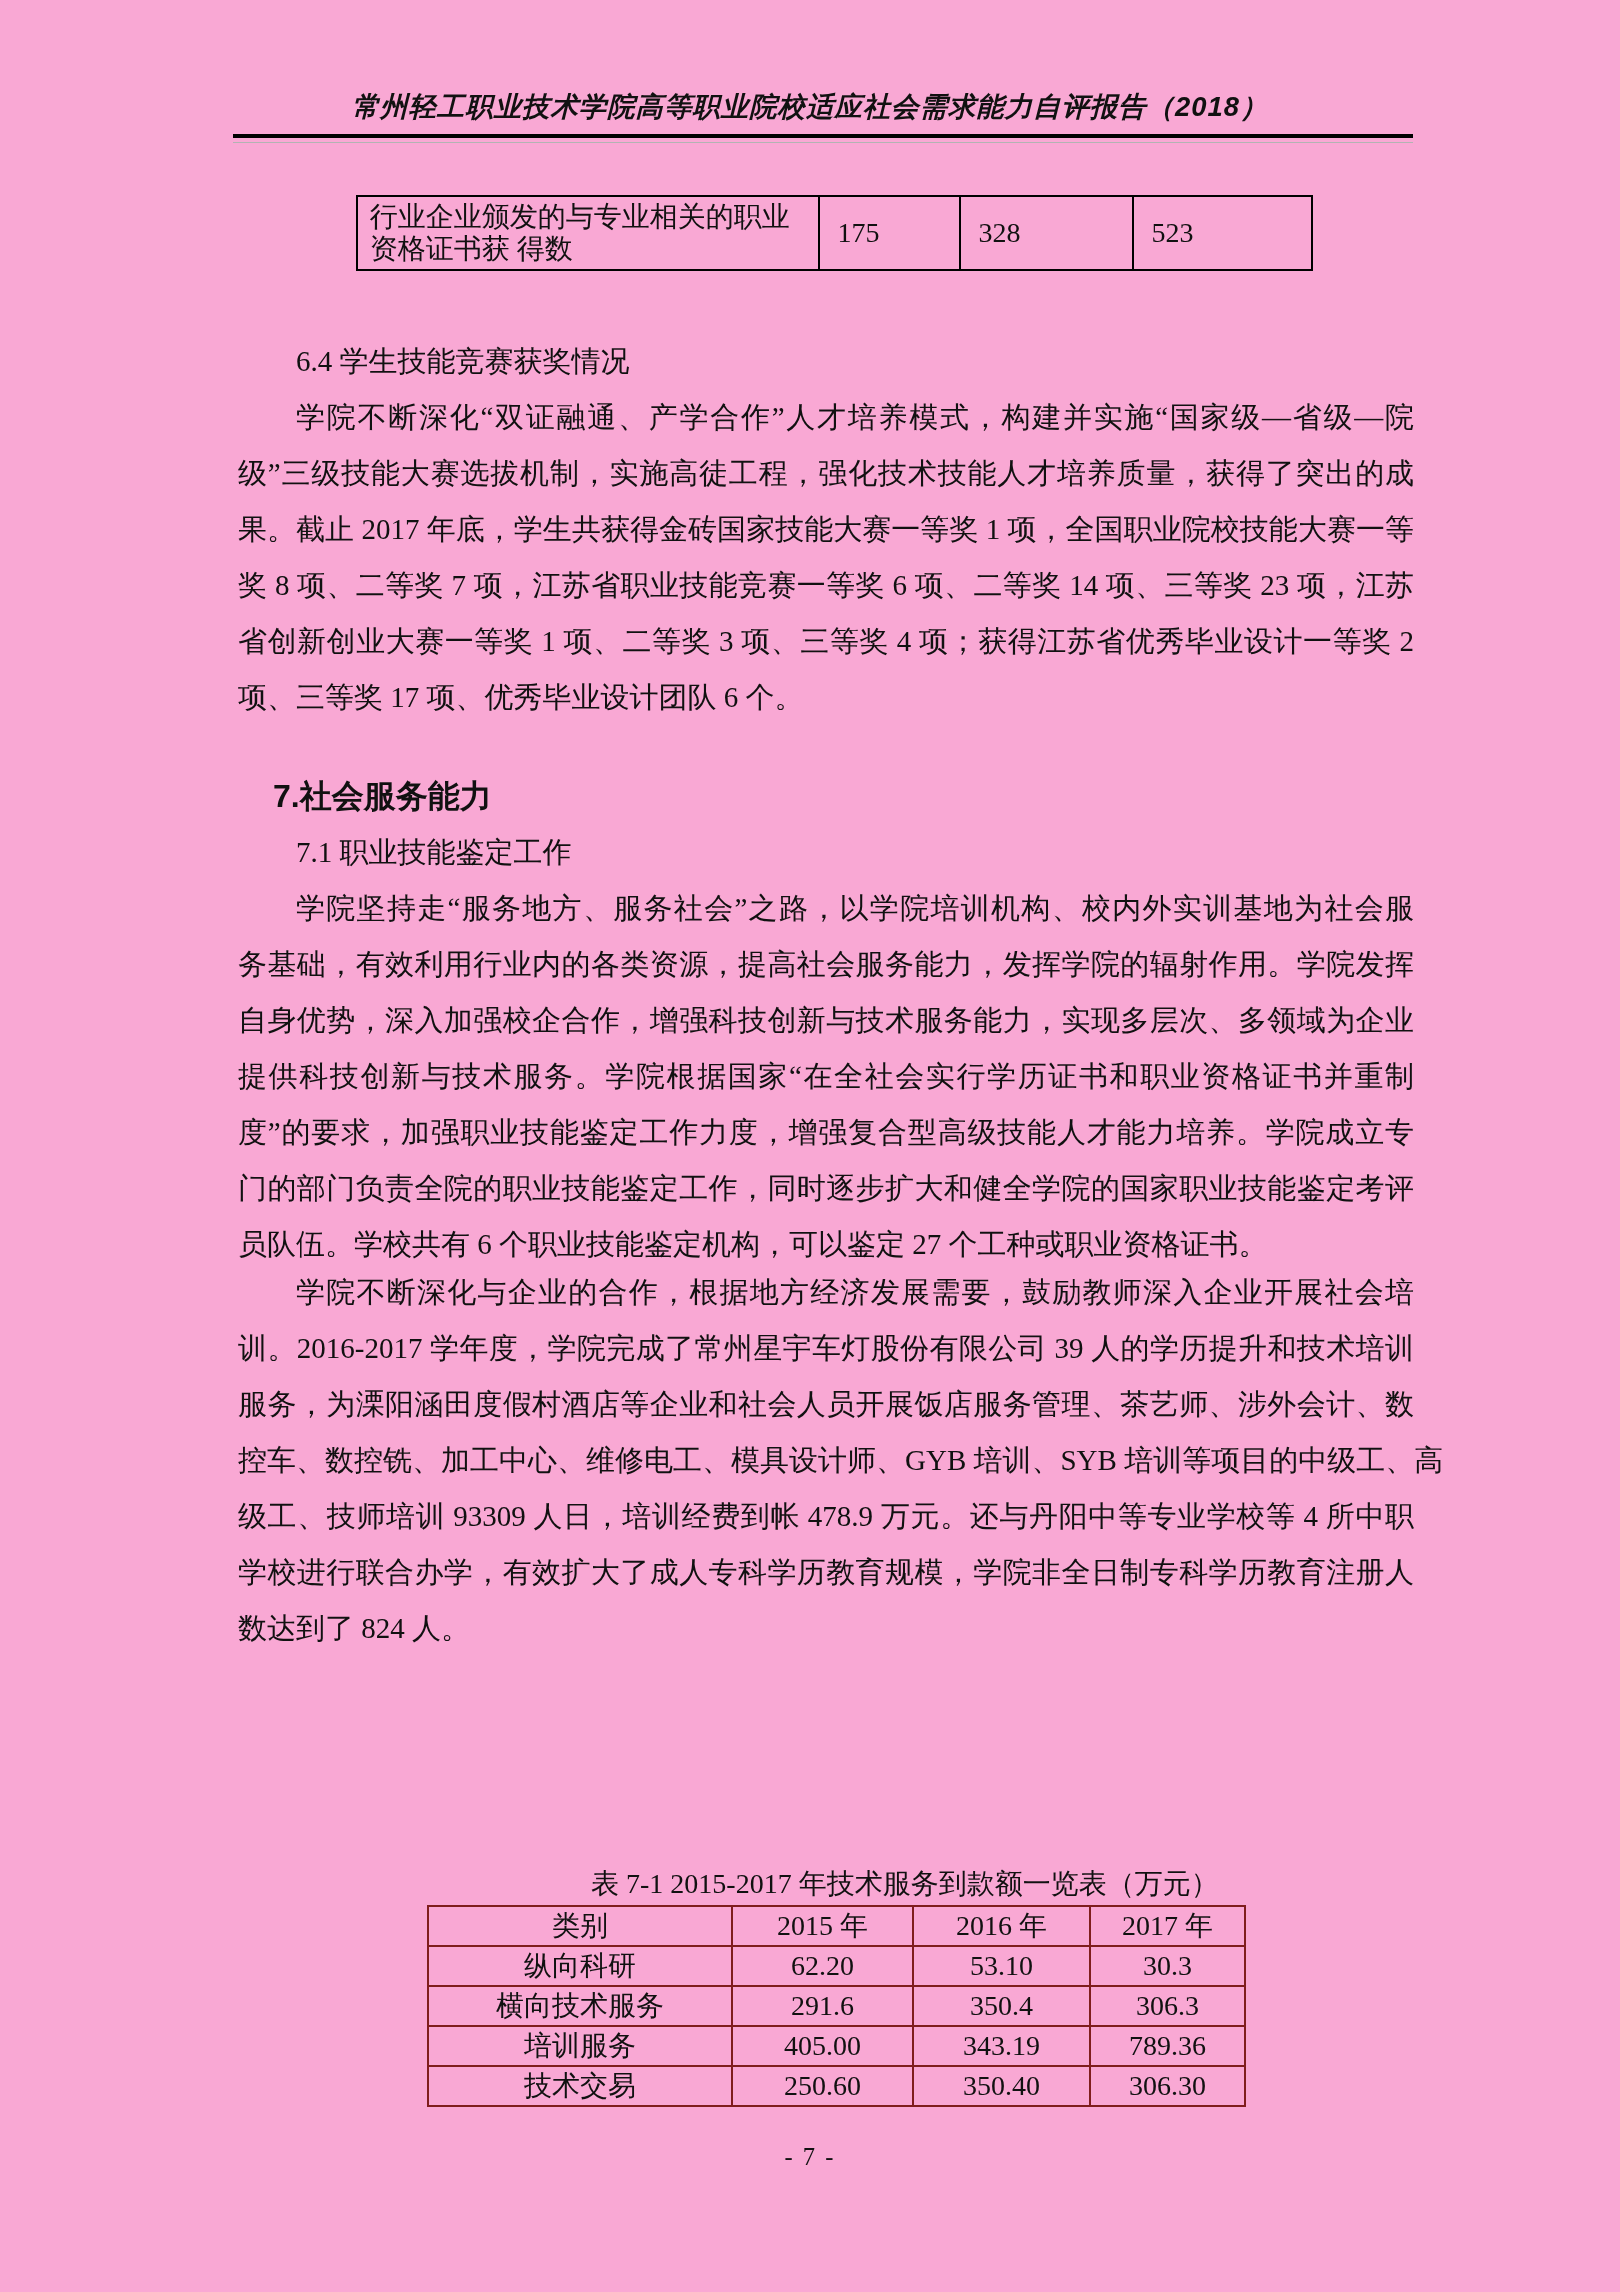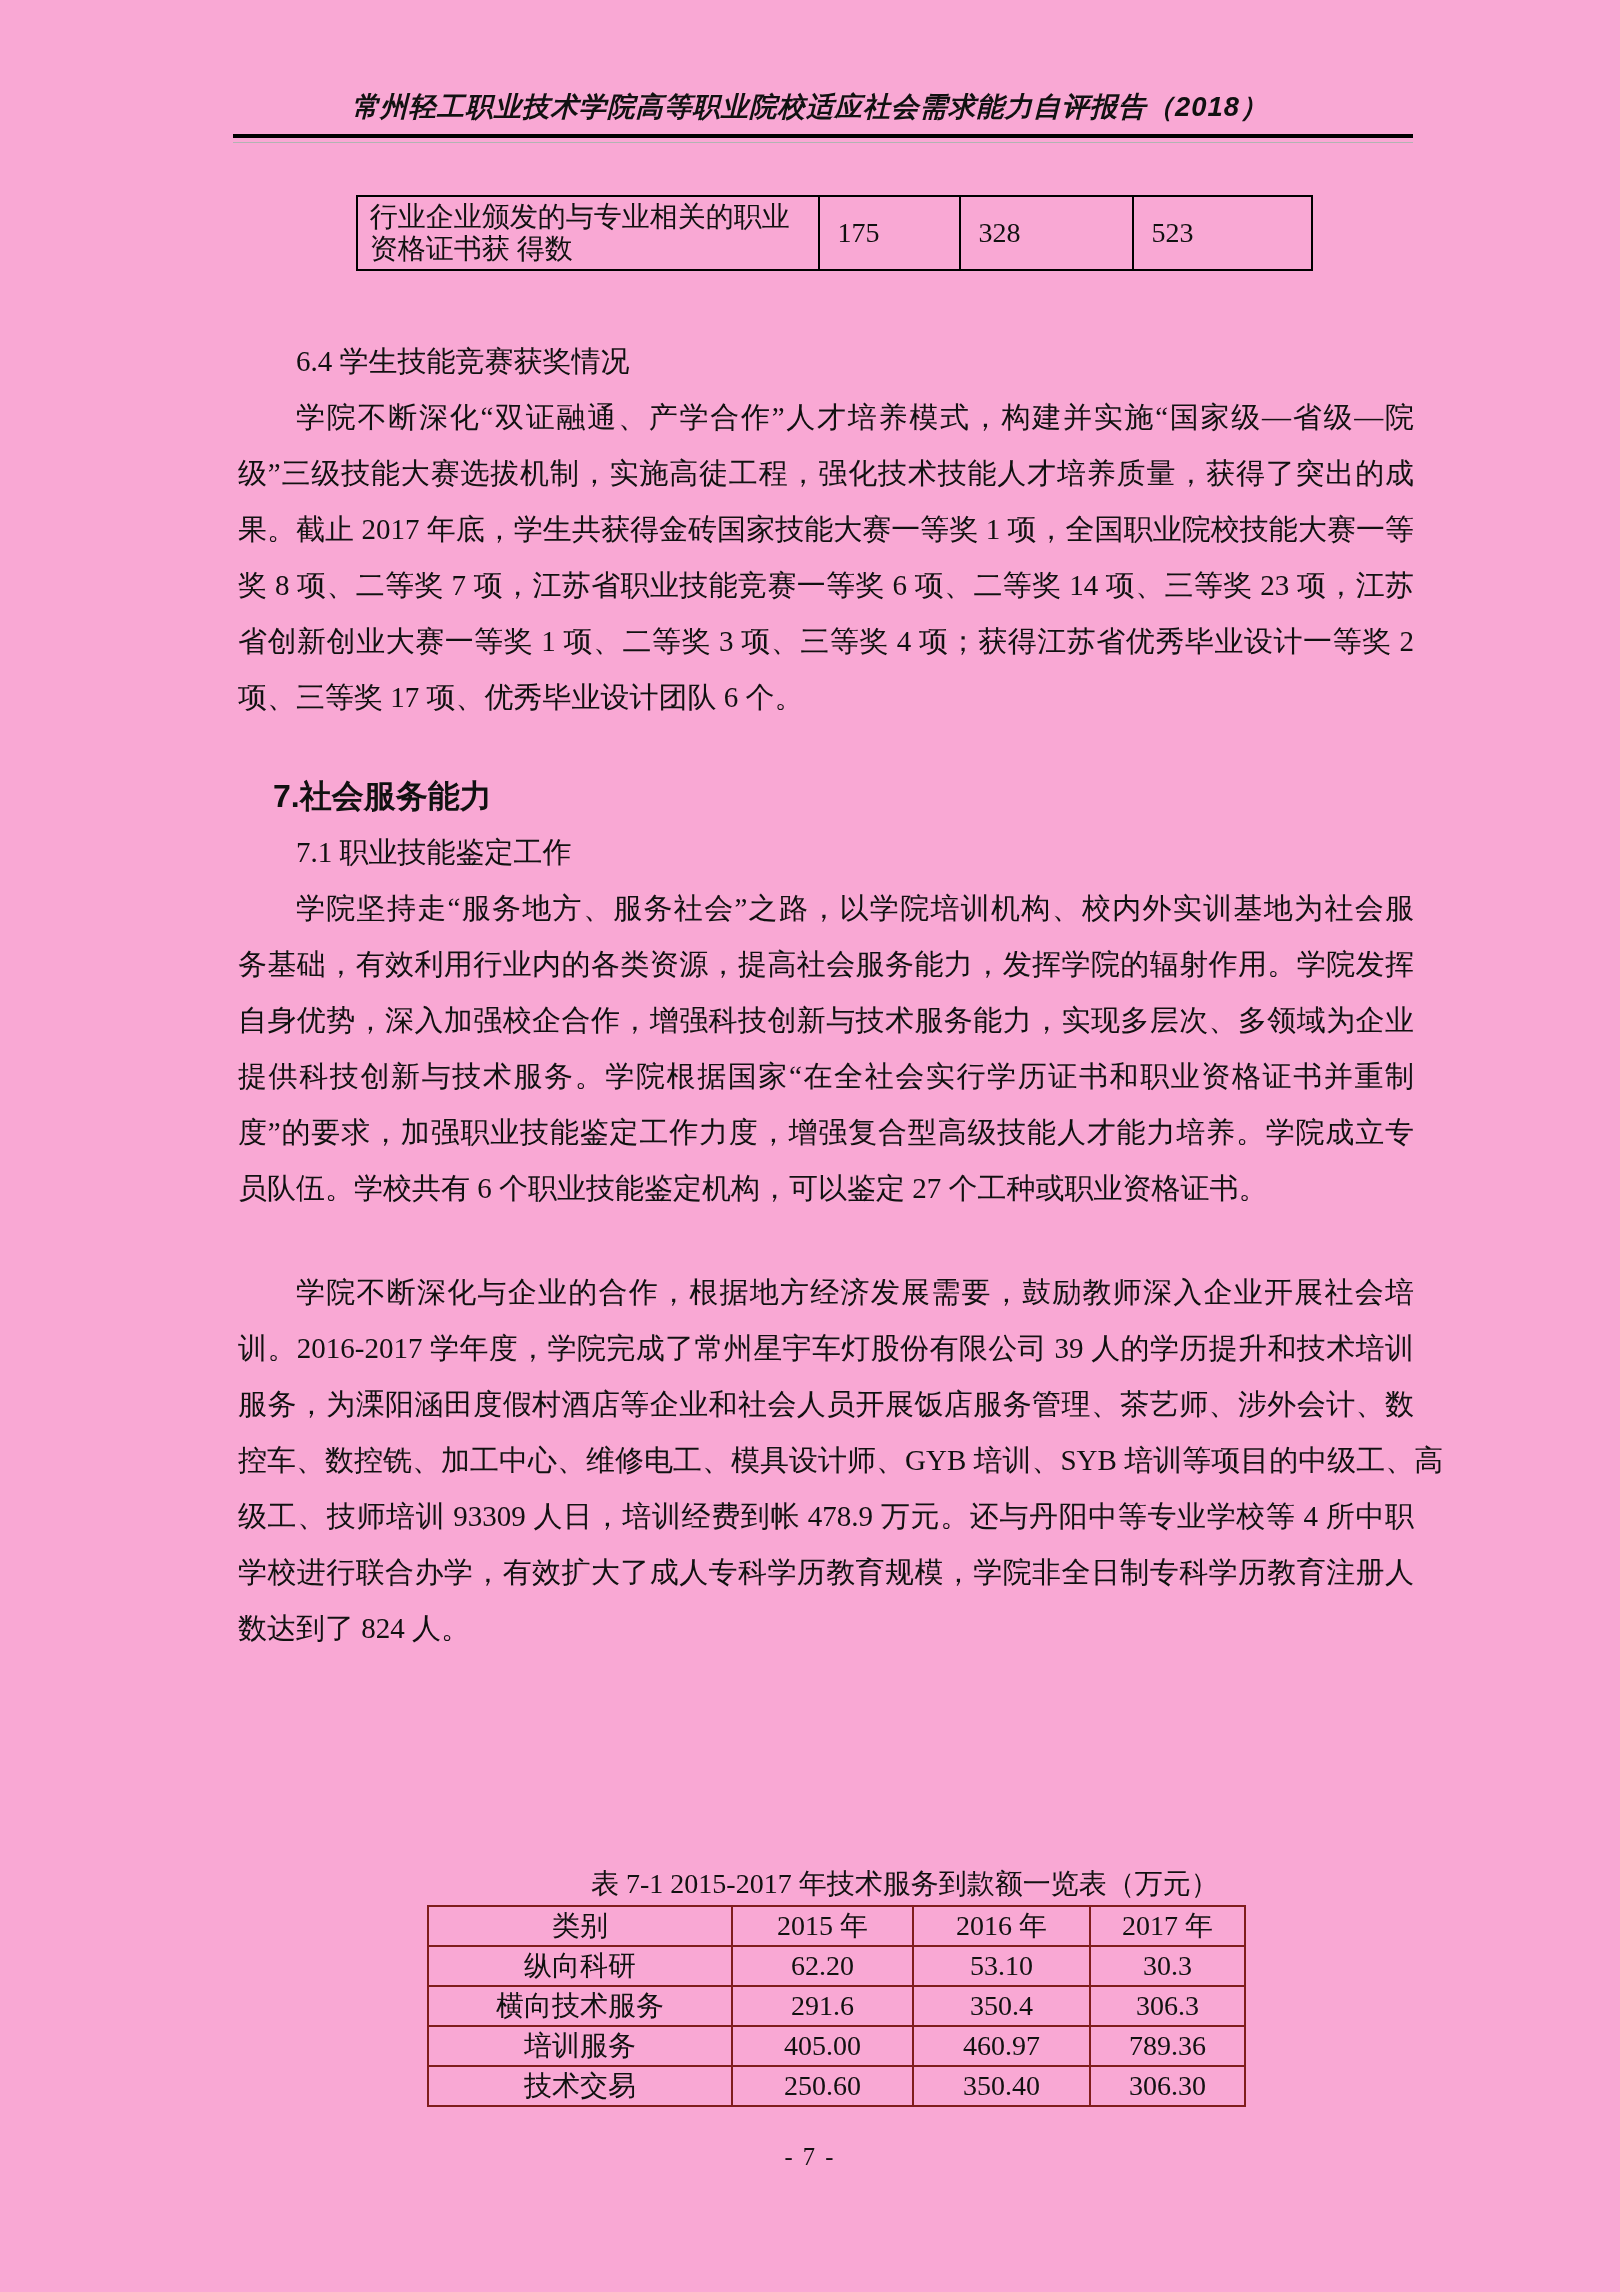--- a/index.html
+++ b/index.html
@@ -105,20 +105,21 @@
   </div>
 
   <div class="textblock" style="top:768px">
     <div class="sec-head">7.社会服务能力</div>
     <div class="line last ind">7.1 职业技能鉴定工作</div>
     <div class="line ind">学院坚持走“服务地方、服务社会”之路，以学院培训机构、校内外实训基地为社会服</div>
     <div class="line">务基础，有效利用行业内的各类资源，提高社会服务能力，发挥学院的辐射作用。学院发挥</div>
     <div class="line">自身优势，深入加强校企合作，增强科技创新与技术服务能力，实现多层次、多领域为企业</div>
     <div class="line">提供科技创新与技术服务。学院根据国家“在全社会实行学历证书和职业资格证书并重制</div>
     <div class="line">度”的要求，加强职业技能鉴定工作力度，增强复合型高级技能人才能力培养。学院成立专</div>
+    <div class="line">门的部门负责全院的职业技能鉴定工作，同时逐步扩大和健全学院的国家职业技能鉴定考评</div>
     <div class="line last">员队伍。学校共有 6 个职业技能鉴定机构，可以鉴定 27 个工种或职业资格证书。</div>
   </div>
 
   <div class="textblock" style="top:1264px">
     <div class="line ind">学院不断深化与企业的合作，根据地方经济发展需要，鼓励教师深入企业开展社会培</div>
     <div class="line">训。2016-2017 学年度，学院完成了常州星宇车灯股份有限公司 39 人的学历提升和技术培训</div>
     <div class="line">服务，为溧阳涵田度假村酒店等企业和社会人员开展饭店服务管理、茶艺师、涉外会计、数</div>
     <div class="line">控车、数控铣、加工中心、维修电工、模具设计师、GYB 培训、SYB 培训等项目的中级工、高</div>
     <div class="line">级工、技师培训 93309 人日，培训经费到帐 478.9 万元。还与丹阳中等专业学校等 4 所中职</div>
     <div class="line">学校进行联合办学，有效扩大了成人专科学历教育规模，学院非全日制专科学历教育注册人</div>
@@ -150,21 +151,21 @@
     </tr>
     <tr>
       <td>横向技术服务</td>
       <td>291.6</td>
       <td>350.4</td>
       <td>306.3</td>
     </tr>
     <tr>
       <td>培训服务</td>
       <td>405.00</td>
-      <td>460.97</td>
+      <td>343.19</td>
       <td>789.36</td>
     </tr>
     <tr>
       <td>技术交易</td>
       <td>250.60</td>
       <td>350.40</td>
       <td>306.30</td>
     </tr>
   </tbody>
     </table>

